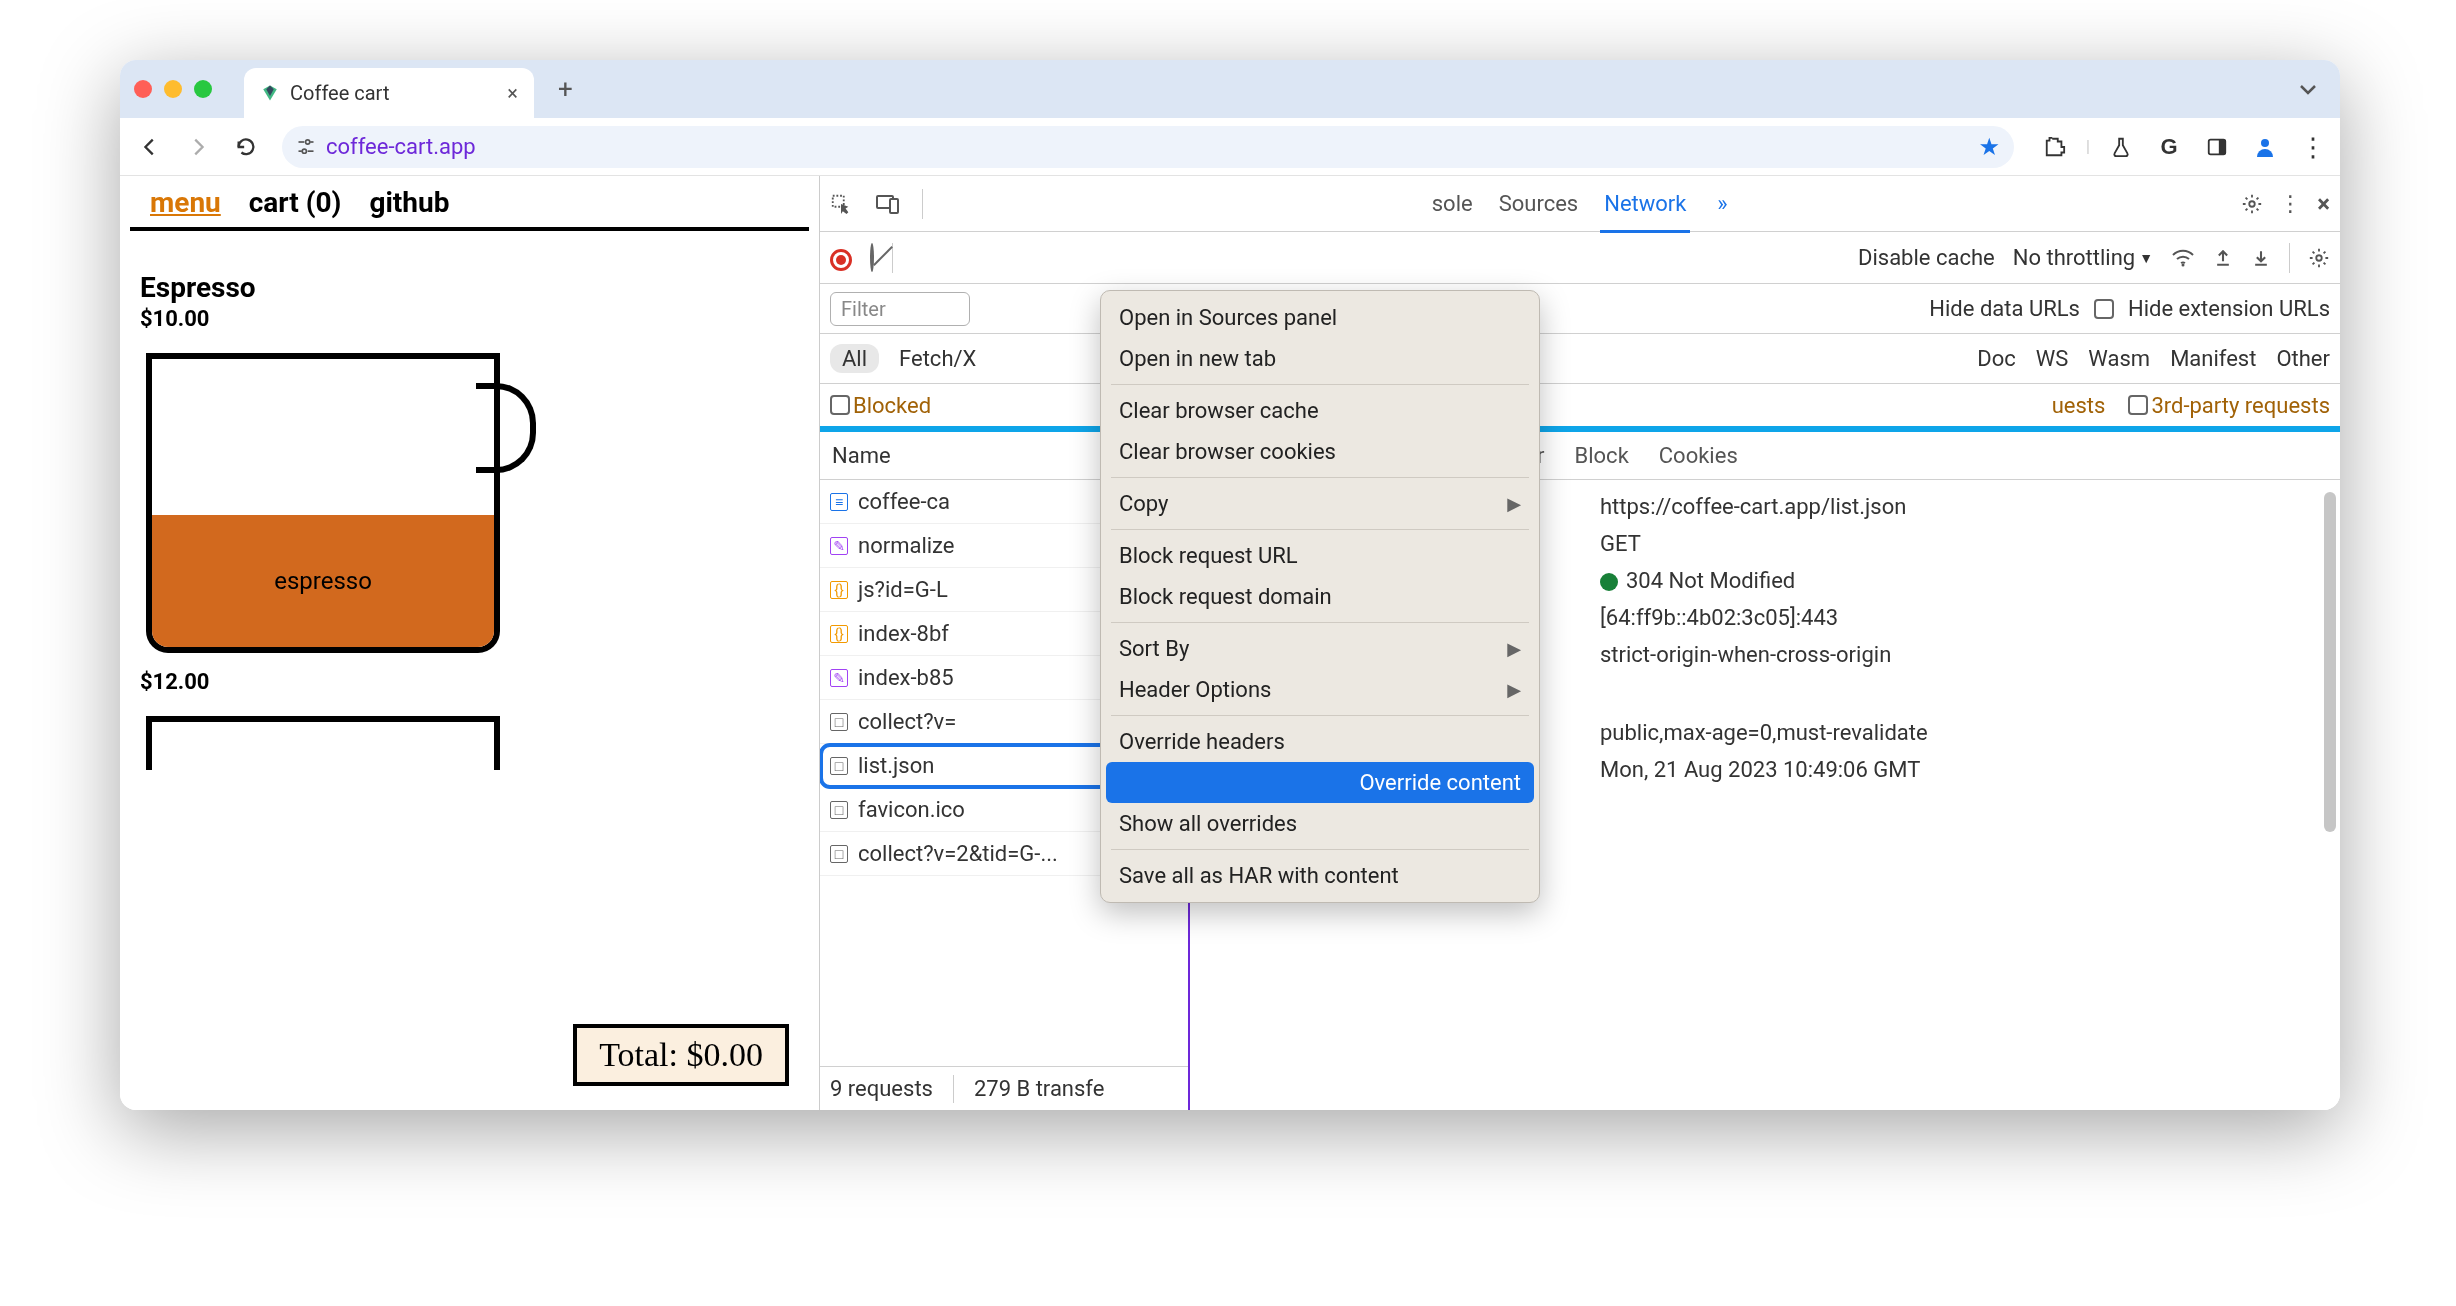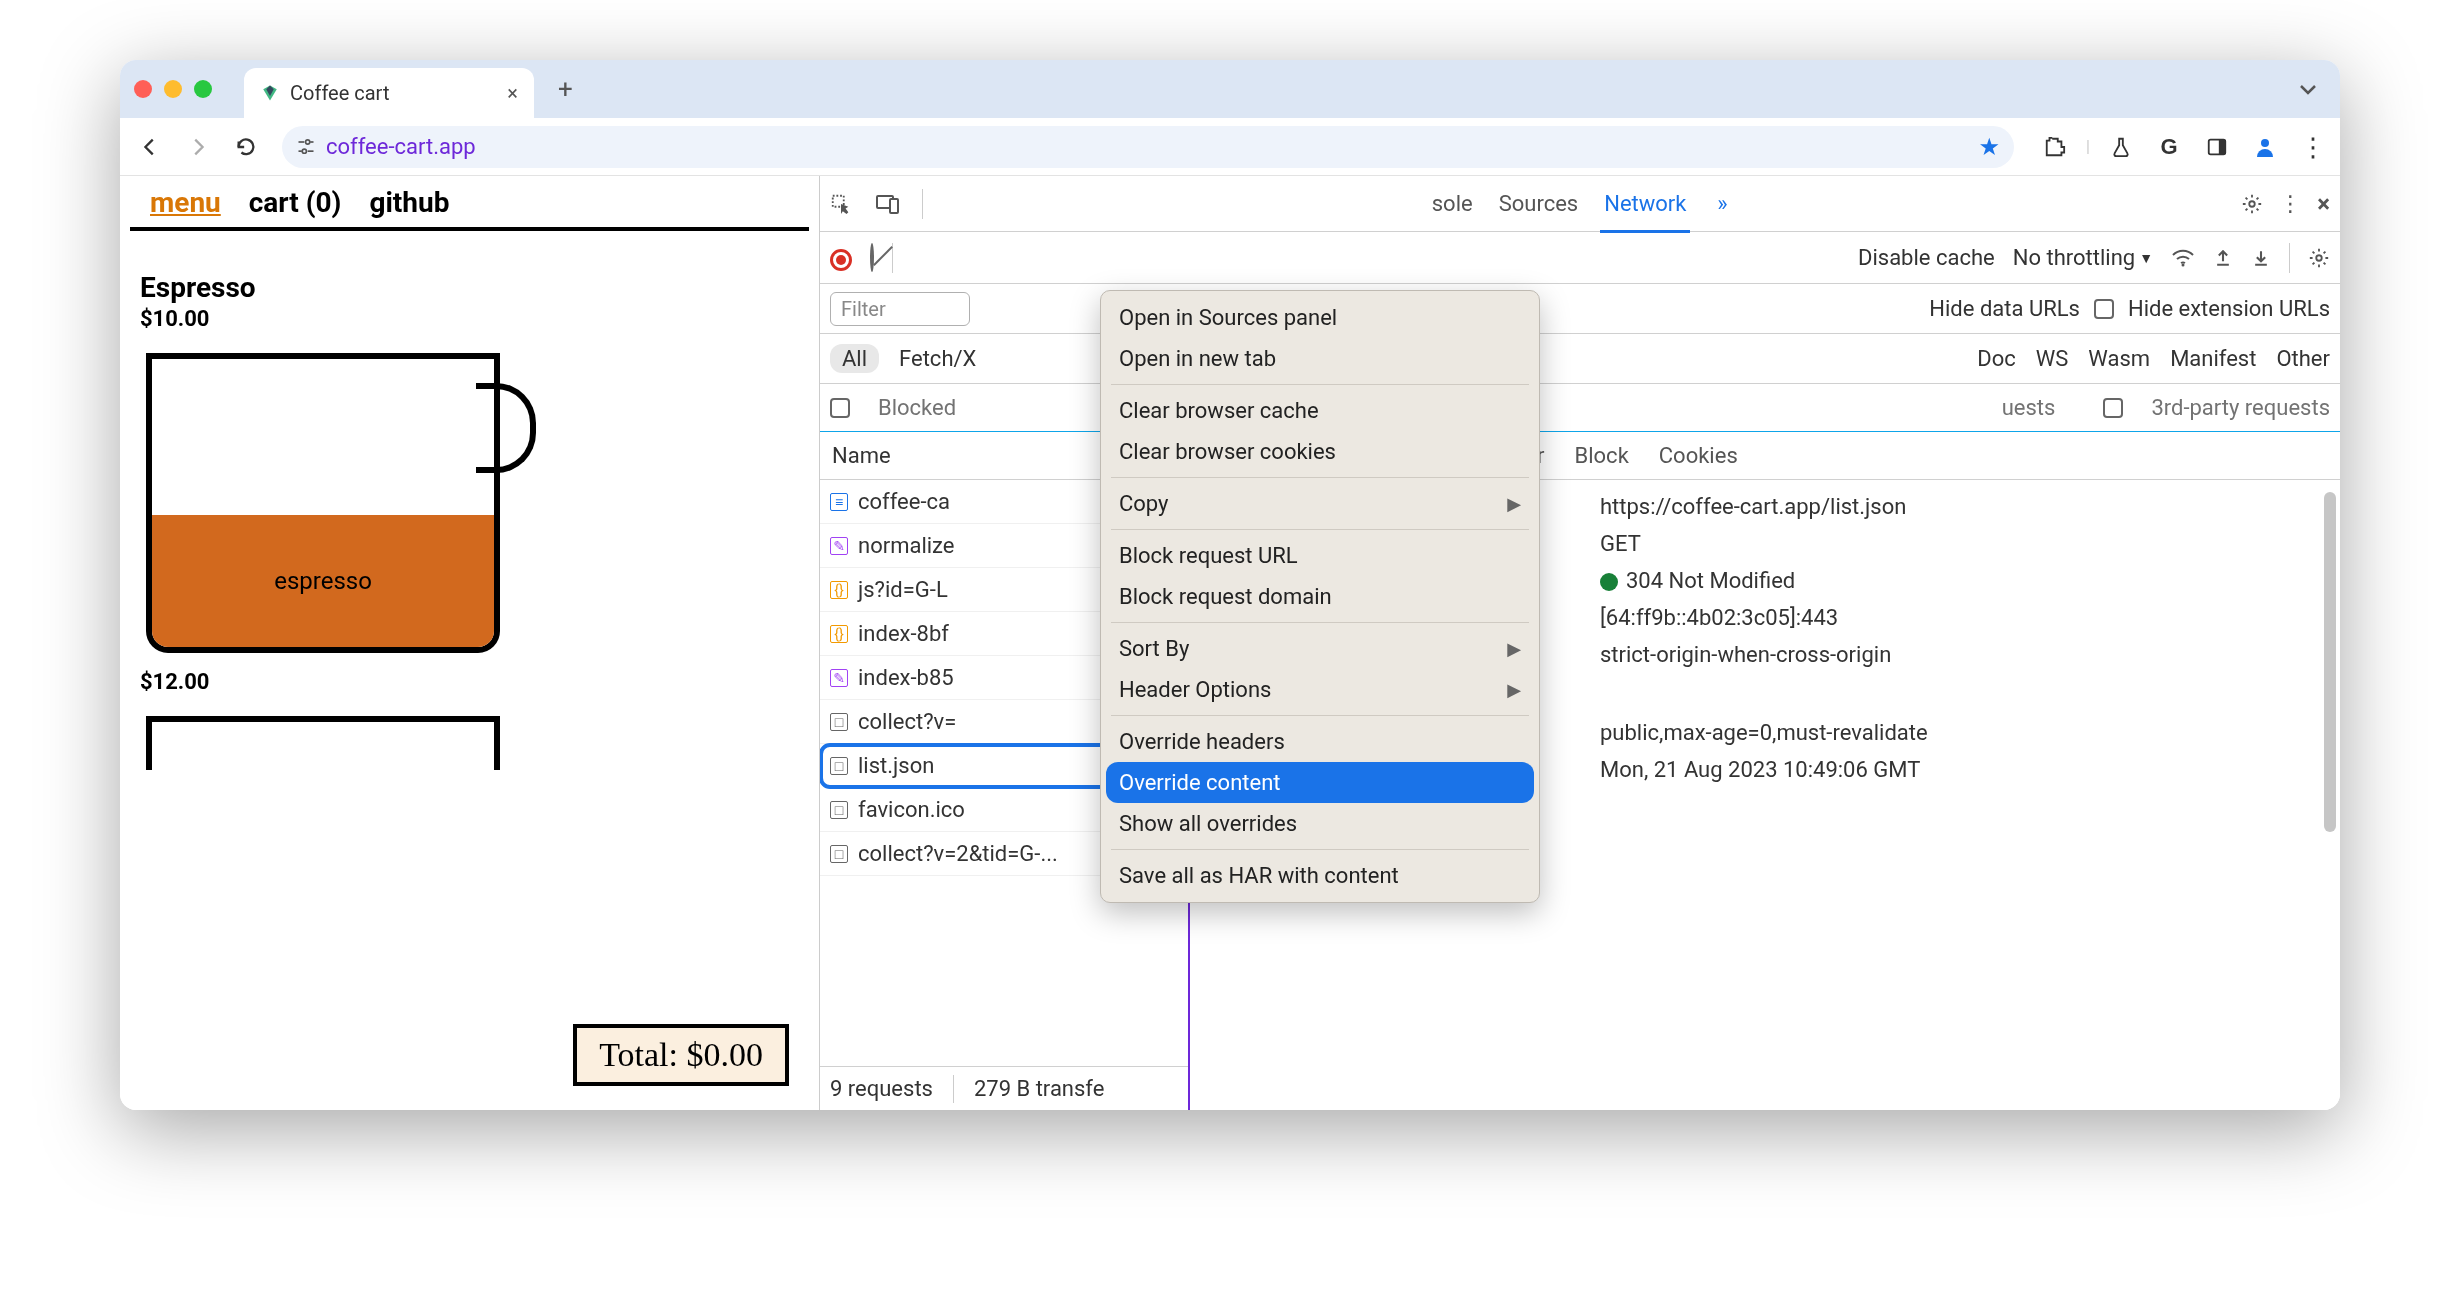--- a/index.html
+++ b/index.html
@@ -69,21 +69,21 @@
 .wifi { font-size: 22px; }
 .upl, .dwl { font-size: 22px; }
 
 .dt-filterrow { height: 50px; border-bottom: 1px solid #d0d0d0; display: flex; align-items: center; padding: 0 10px; gap: 14px; font-size: 22px; color: #333; }
 .filter-input { border: 1px solid #b0b0b0; border-radius: 6px; padding: 4px 10px; font-size: 20px; color: #888; width: 140px; }
 .chk { width: 20px; height: 20px; border: 2px solid #666; border-radius: 4px; display:inline-block; vertical-align: middle; }
 
 .dt-typerow { height: 50px; border-bottom: 1px solid #d0d0d0; display: flex; align-items: center; padding: 0 10px; gap: 20px; font-size: 22px; color: #333; }
 .pill { background: #e8e8e8; border-radius: 12px; padding: 2px 12px; }
 
-.dt-blockedrow { height: 48px; border-bottom: 1px solid #0ea5e9; display: flex; align-items: center; padding: 0 10px; gap: 48px; font-size: 22px; color: #737373; }
+.dt-blockedrow { height: 48px; border-bottom: 6px solid #0ea5e9; display: flex; align-items: center; padding: 0 10px; gap: 23px; font-size: 22px; color: #a16207; }
 
 .dt-columns { flex: 1; display: flex; overflow: hidden; }
 
 
 .reqlist { width: 370px; border-right: 2px solid #6d28d9; display: flex; flex-direction: column; }
 .reqlist-head { height: 48px; border-bottom: 1px solid #d0d0d0; display: flex; align-items: center; padding: 0 12px; font-size: 22px; color: #333; }
 .reqlist-body { flex: 1; overflow: hidden; }
 .req-row { height: 44px; display: flex; align-items: center; padding: 0 10px; gap: 10px; font-size: 22px; color: #333; border-bottom: 1px solid #f0f0f0; white-space: nowrap; overflow: hidden; }
 .req-row.selected { outline: 4px solid #1a73e8; outline-offset: -3px; border-radius: 10px; }
 .req-icon { width: 18px; height: 18px; display:inline-flex; align-items:center; justify-content:center; font-size: 14px; border: 1.5px solid; border-radius: 2px; flex-shrink: 0; }
@@ -103,21 +103,21 @@
 .disclosure { width: 14px; height: 14px; display:inline-block; }
 .kv { display: flex; padding: 6px 12px 6px 40px; gap: 30px; }
 .kv .k { width: 340px; color: #333; }
 .kv .v { flex: 1; color: #333; }
 .status-dot { width: 18px; height: 18px; border-radius: 50%; background: #188038; display:inline-block; margin-right: 8px; vertical-align: middle; }
 .scrollbar { position: absolute; right: 4px; top: 60px; width: 12px; height: 340px; background: #c6c6c6; border-radius: 6px; }
 
 
 .ctx-menu { position: absolute; left: 980px; top: 230px; width: 440px; background: #ece8e1; border: 1px solid #bfbab2; border-radius: 10px; box-shadow: 0 10px 30px rgba(0,0,0,0.25); padding: 6px 0; z-index: 100; font-size: 22px; }
 .ctx-item { padding: 8px 18px; display: flex; align-items: center; justify-content: space-between; cursor: default; color: #222; }
-.ctx-item.highlight { background: #1a73e8; color: #fff; margin: 0 5px; border-radius: 12px; padding: 8px 13px; }
+.ctx-item.highlight { background: #1a73e8; color: #fff; margin: 0 5px; border-radius: 6px; padding: 8px 13px; justify-content: flex-end; }
 .ctx-sep { height: 1px; background: #cfcac2; margin: 5px 10px; }
 .ctx-arrow { color: #666; font-size: 18px; }
 
 svg { display: block; }
 </style>
 </head>
 <body>
 
 <div class="window">
 

